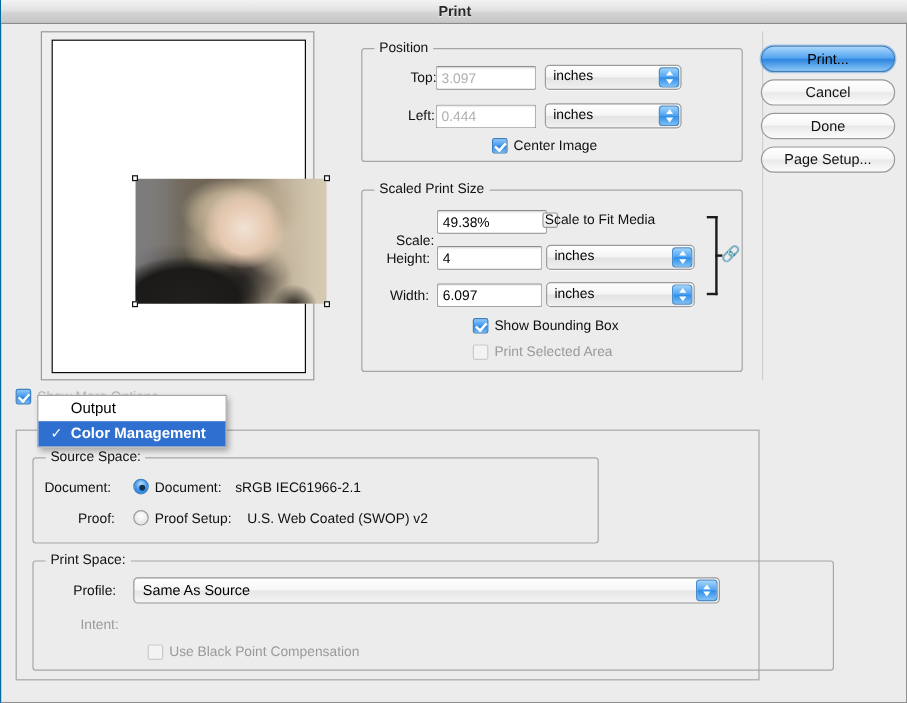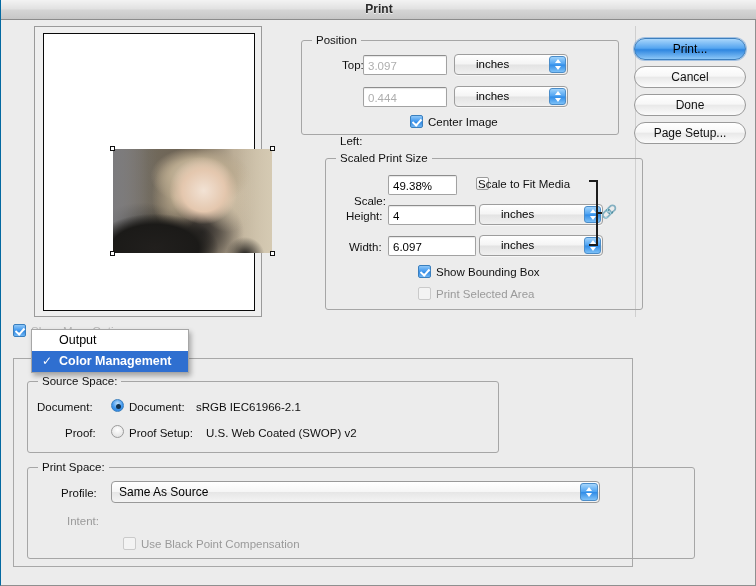--- a/index.html
+++ b/index.html
@@ -97,21 +97,21 @@
     padding:2px 0 0 4px;line-height:16px;
     box-shadow:inset 0 1px 1px rgba(0,0,0,.10);
   }
   .tf.disabled{color:#aeaeae;background:#fff;}
 
   
   .stepper{
     position:absolute;box-sizing:border-box;height:21px;
     background:linear-gradient(to bottom,#ffffff 0%,#f4f4f4 48%,#e3e3e3 52%,#f0f0f0 100%);
     border:1px solid #9d9d9d;border-radius:4px;
-    font-size:11.5px;line-height:19px;padding-left:21px;color:#000;
+    font-size:11.5px;line-height:19px;padding-left:6px;color:#000;
     box-shadow:0 1px 0 rgba(255,255,255,.6);
   }
   .stepper .btn{
     position:absolute;right:1px;top:1px;width:17px;height:17px;
     border-radius:3px;
     background:linear-gradient(to bottom,#9fd2fb 0%,#4ea3f2 48%,#2f8ce8 52%,#7cc0f7 100%);
     border:1px solid #4b8dc9;box-sizing:border-box;
   }
   .stepper .btn .ar{
     position:absolute;left:50%;width:0;height:0;margin-left:-3px;
@@ -261,39 +261,39 @@
     <span class="lbl" style="left:40px;top:18px;">Top:</span>
     <div class="tf disabled" style="left:61px;top:14px;width:84px;">3.097</div>
     <div class="stepper" style="left:152px;top:13px;width:114px;">
       <span>inches</span>
       <span class="btn">
           <i class="ar up"></i>
           <i class="ar dn"></i>
         </span>
     </div>
 
-    <span class="lbl" style="left:38px;top:50px;margin-top:44px;">Left:</span>
+    <span class="lbl" style="left:38px;top:50px;">Left:</span>
     <div class="tf disabled" style="left:61px;top:46px;width:84px;">0.444</div>
     <div class="stepper" style="left:152px;top:45px;width:114px;">
       <span>inches</span>
       <span class="btn">
           <i class="ar up"></i>
           <i class="ar dn"></i>
         </span>
     </div>
 
     <div class="cb on" style="left:108px;top:74px;"></div>
     <span class="lbl" style="left:126px;top:75px;">Center Image</span>
   </div>
 
-  <div class="group" style="left:300px;top:158px;width:318px;height:152px;margin-left:24px;">
+  <div class="group" style="left:300px;top:158px;width:318px;height:152px;">
     <span class="legend">Scaled Print Size</span>
 
     <span class="lbl" style="left:28px;top:36px;text-align:center;">Scale:</span>
-    <div class="tf" style="left:62px;top:16px;width:69px;">49.38%</div>
+    <div class="tf" style="left:62px;top:16px;width:92px;">49.38%</div>
     <div class="cb" style="left:150px;top:18px;"></div>
     <span class="lbl" style="left:152px;top:19px;">Scale to Fit Media</span>
 
     <span class="lbl" style="left:20px;top:51px;">Height:</span>
     <div class="tf" style="left:62px;top:46px;width:88px;">4</div>
     <div class="stepper" style="left:153px;top:45px;width:124px;">
       <span>inches</span>
       <span class="btn">
           <i class="ar up"></i>
           <i class="ar dn"></i>

